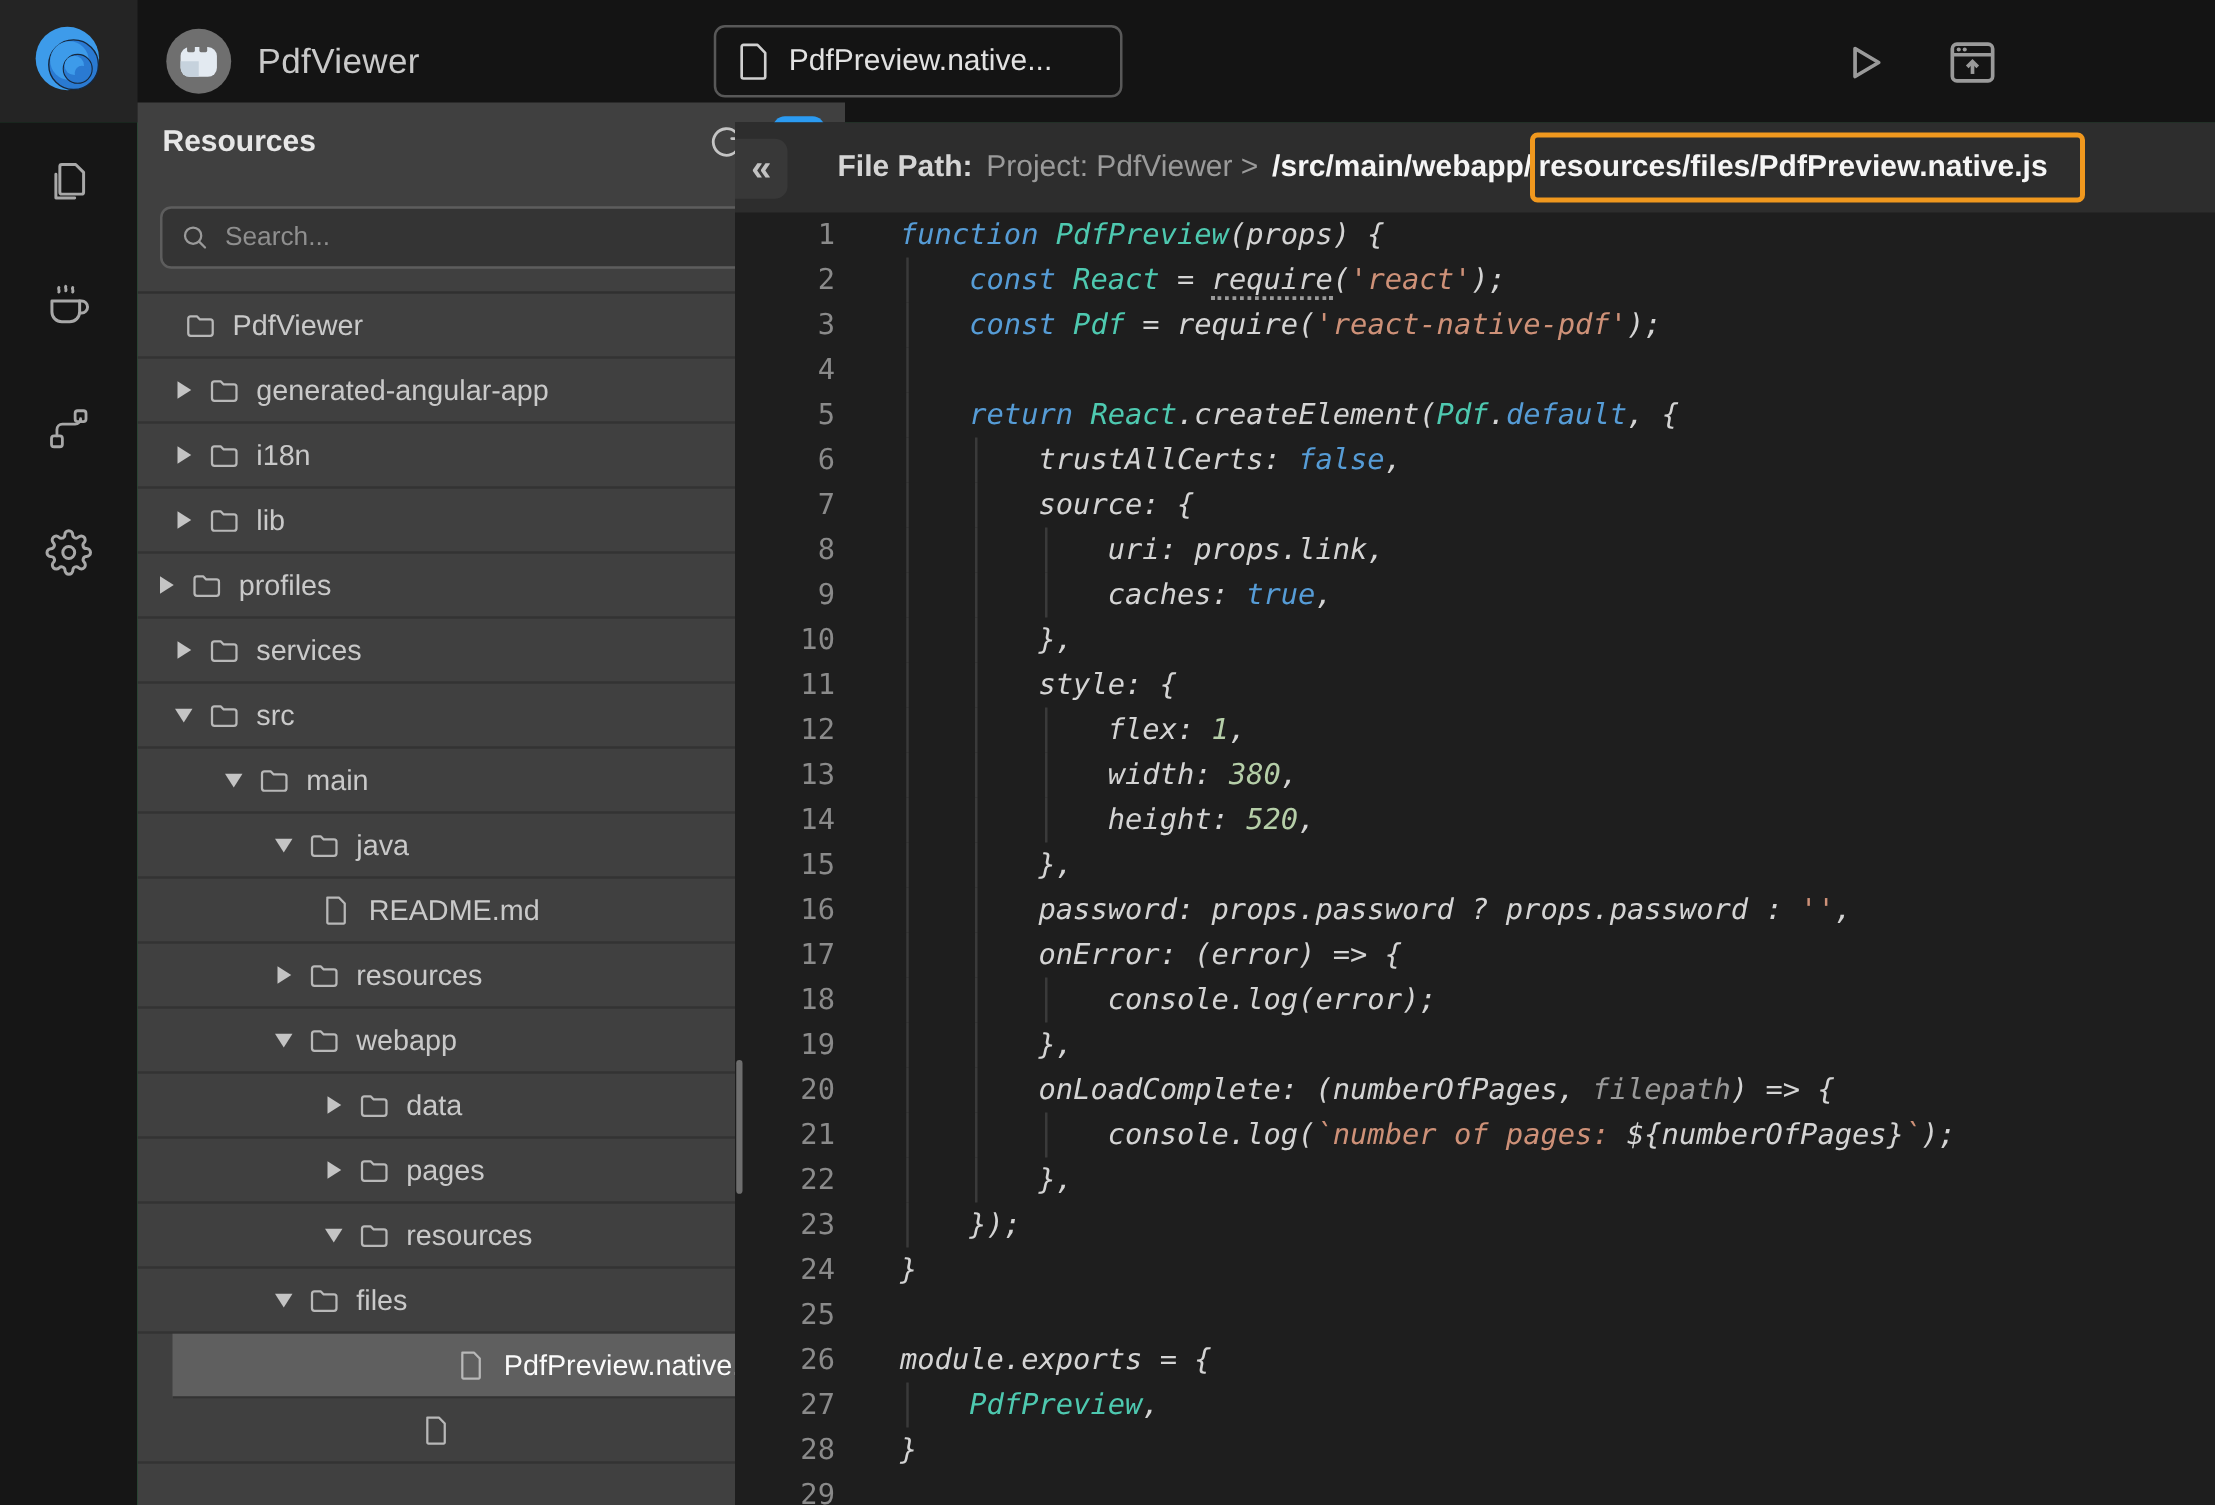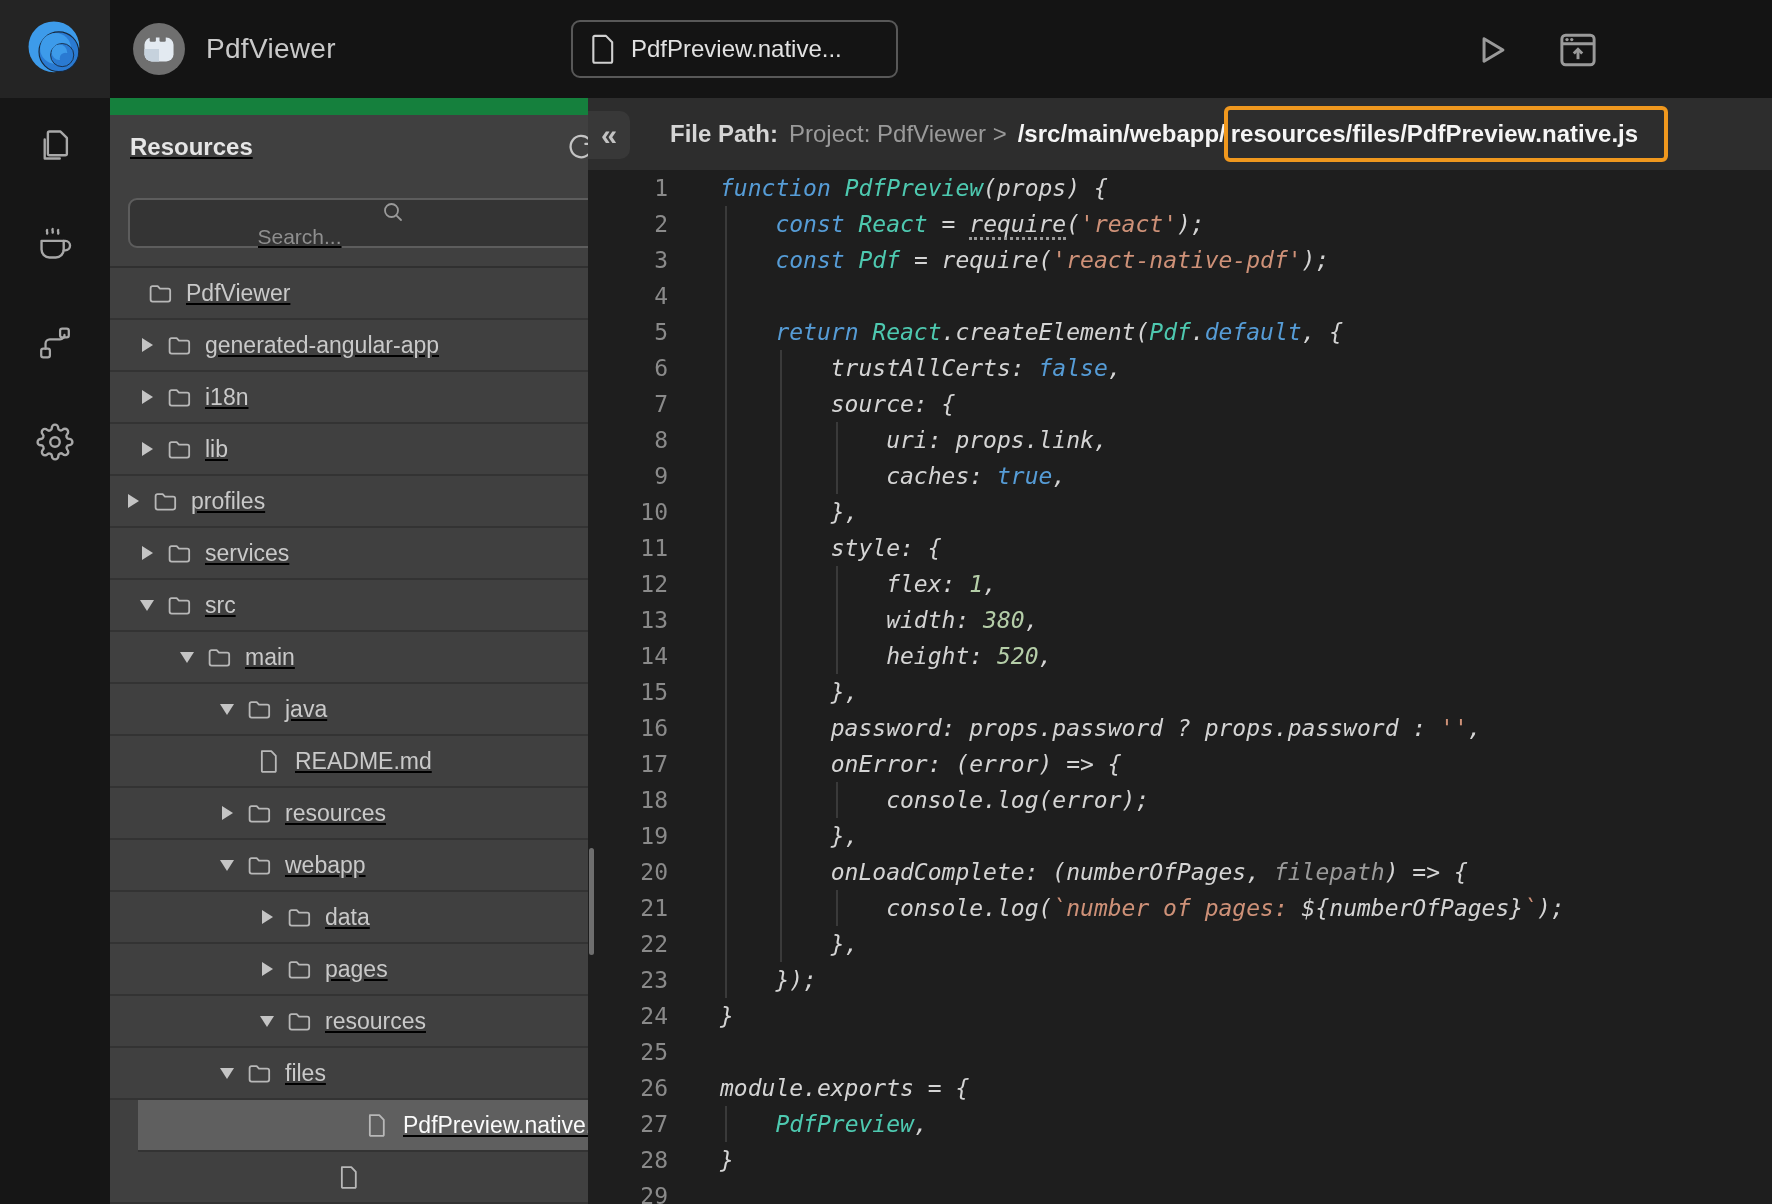--- a/index.html
+++ b/index.html
@@ -16,28 +16,28 @@
           border-radius:9px;display:flex;align-items:center;padding:0 18px;gap:15px;box-sizing:border-box;}
   .toptab .tabtxt{font-size:24px;color:#e2e2e2;white-space:nowrap;}
   .topbtn{position:absolute;top:26px;width:48px;height:48px;display:flex;align-items:center;justify-content:center;}
   .topbtn.play{left:1466px;}
   .topbtn.upload{left:1554px;}
   
   .rail{position:absolute;left:0;top:98px;width:110px;bottom:0;background:#161616;
         display:flex;flex-direction:column;align-items:center;padding-top:28px;gap:61px;box-sizing:border-box;}
   .rail .ricon{width:38px;height:38px;display:flex;align-items:center;justify-content:center;}
   
-  .panel{position:absolute;left:110px;top:115px;width:566px;bottom:0;background:#404040;overflow:hidden;text-decoration:underline;}
+  .panel{position:absolute;left:110px;top:82px;width:566px;bottom:0;background:#404040;overflow:hidden;}
   .panel-header{height:64px;display:flex;align-items:center;padding:0 16px 0 20px;box-sizing:border-box;}
   .panel-title{flex:1;font-size:24px;font-weight:600;color:#e6e6e6;}
   .refresh-btn{width:34px;height:34px;display:flex;align-items:center;justify-content:center;margin-right:20px;}
   .plus-btn{width:42px;height:42px;border-radius:10px;background:#2b9bf2;display:flex;
             align-items:center;justify-content:center;}
   .searchbox{margin:19px 18px 0 18px;height:50px;background:#343434;border:2px solid #5d5d5d;border-radius:9px;
-             display:flex;align-items:center;padding:0 14px;box-sizing:border-box;flex-direction:column;}
+             display:flex;align-items:center;padding:0 14px;gap:10px;box-sizing:border-box;}
   .searchbox input{flex:1;background:transparent;border:none;outline:none;color:#cfcfcf;
                    font-size:21px;font-family:"Liberation Sans",sans-serif;}
   .searchbox input::placeholder{color:#8f8f8f;}
   .panel-divider{margin-top:18px;height:2px;background:#303030;}
   .tree{}
   .row{height:50px;border-bottom:2px solid #333333;display:flex;align-items:center;box-sizing:content-box;}
   .row.selected{background:#5f5f5f;}
   .row.selected .tlabel{color:#fafafa;}
   .arrow{width:22px;height:22px;display:inline-flex;align-items:center;justify-content:center;
          margin-right:8px;flex:none;}

